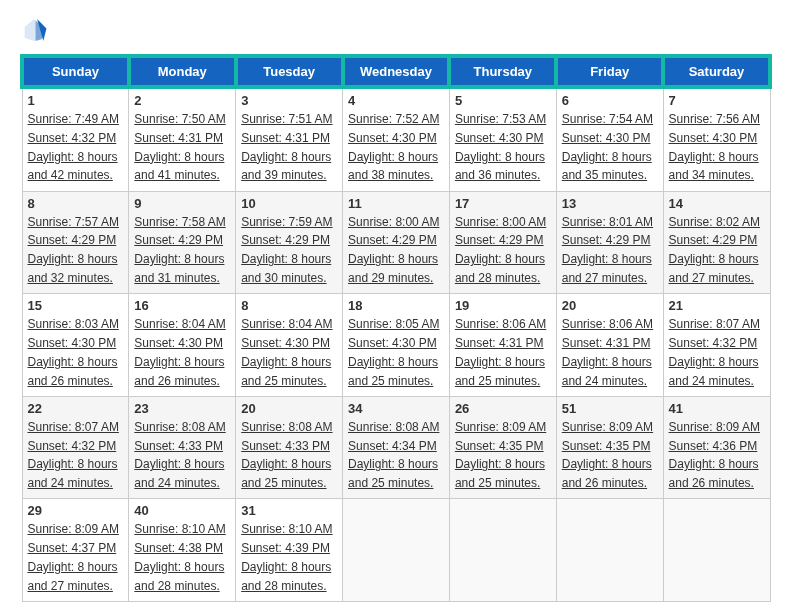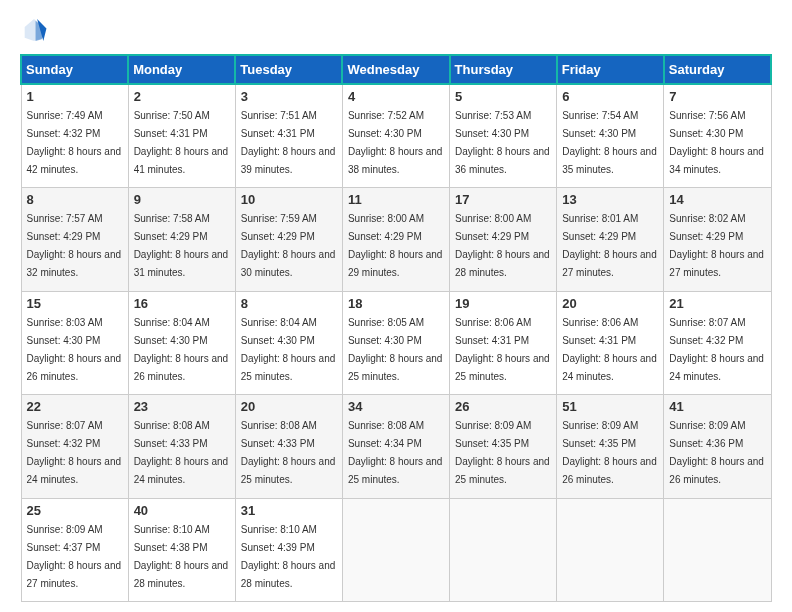--- a/index.html
+++ b/index.html
@@ -58,44 +58,45 @@
       width: 100%;
       border-collapse: collapse;
       flex: 1;
     }
     .calendar thead th {
       background-color: #1565c0;
       color: #fff;
       font-size: 13px;
       font-weight: bold;
       padding: 6px 4px;
-      text-align: left;
-      border: 2px solid #14b8a6;
+      text-align: center;
+      border: 4px solid #14b8a6;
     }
     .calendar tbody td {
       border: 1px solid #ccc;
       vertical-align: top;
       padding: 4px 5px;
       width: calc(100% / 7);
       background: #fff;
     }
     .calendar tbody tr:nth-child(even) td {
       background: #f5f5f5;
     }
     .day-number {
       font-size: 13px;
       font-weight: bold;
       color: #333;
       display: block;
       margin-bottom: 1px;
     }
     .day-info {
-      font-size: 10px;
+      font-size: 12px;
       color: #333;
       line-height: 1.4;
+      text-decoration: underline;
     }
     .empty-cell {
       background: #f9f9f9 !important;
     }
   </style>
 </head>
 <body>
 
 <div class="page">
   <div class="header">
@@ -160,21 +161,21 @@
         <tr>
           <td><span class="day-number">22</span><span class="day-info">Sunrise: 8:07 AM<br>Sunset: 4:32 PM<br>Daylight: 8 hours and 24 minutes.</span></td>
           <td><span class="day-number">23</span><span class="day-info">Sunrise: 8:08 AM<br>Sunset: 4:33 PM<br>Daylight: 8 hours and 24 minutes.</span></td>
           <td><span class="day-number">20</span><span class="day-info">Sunrise: 8:08 AM<br>Sunset: 4:33 PM<br>Daylight: 8 hours and 25 minutes.</span></td>
           <td><span class="day-number">34</span><span class="day-info">Sunrise: 8:08 AM<br>Sunset: 4:34 PM<br>Daylight: 8 hours and 25 minutes.</span></td>
           <td><span class="day-number">26</span><span class="day-info">Sunrise: 8:09 AM<br>Sunset: 4:35 PM<br>Daylight: 8 hours and 25 minutes.</span></td>
           <td><span class="day-number">51</span><span class="day-info">Sunrise: 8:09 AM<br>Sunset: 4:35 PM<br>Daylight: 8 hours and 26 minutes.</span></td>
           <td><span class="day-number">41</span><span class="day-info">Sunrise: 8:09 AM<br>Sunset: 4:36 PM<br>Daylight: 8 hours and 26 minutes.</span></td>
         </tr>
         <tr>
-          <td><span class="day-number">25</span><span class="day-info">Sunrise: 8:09 AM<br>Sunset: 4:37 PM<br>Daylight: 8 hours and 27 minutes.</span></td>
+          <td><span class="day-number">29</span><span class="day-info">Sunrise: 8:09 AM<br>Sunset: 4:37 PM<br>Daylight: 8 hours and 27 minutes.</span></td>
           <td><span class="day-number">40</span><span class="day-info">Sunrise: 8:10 AM<br>Sunset: 4:38 PM<br>Daylight: 8 hours and 28 minutes.</span></td>
           <td><span class="day-number">31</span><span class="day-info">Sunrise: 8:10 AM<br>Sunset: 4:39 PM<br>Daylight: 8 hours and 28 minutes.</span></td>
           <td class="empty-cell"></td>
           <td class="empty-cell"></td>
           <td class="empty-cell"></td>
           <td class="empty-cell"></td>
         </tr>
       </tbody>
   </table>
 </div>

